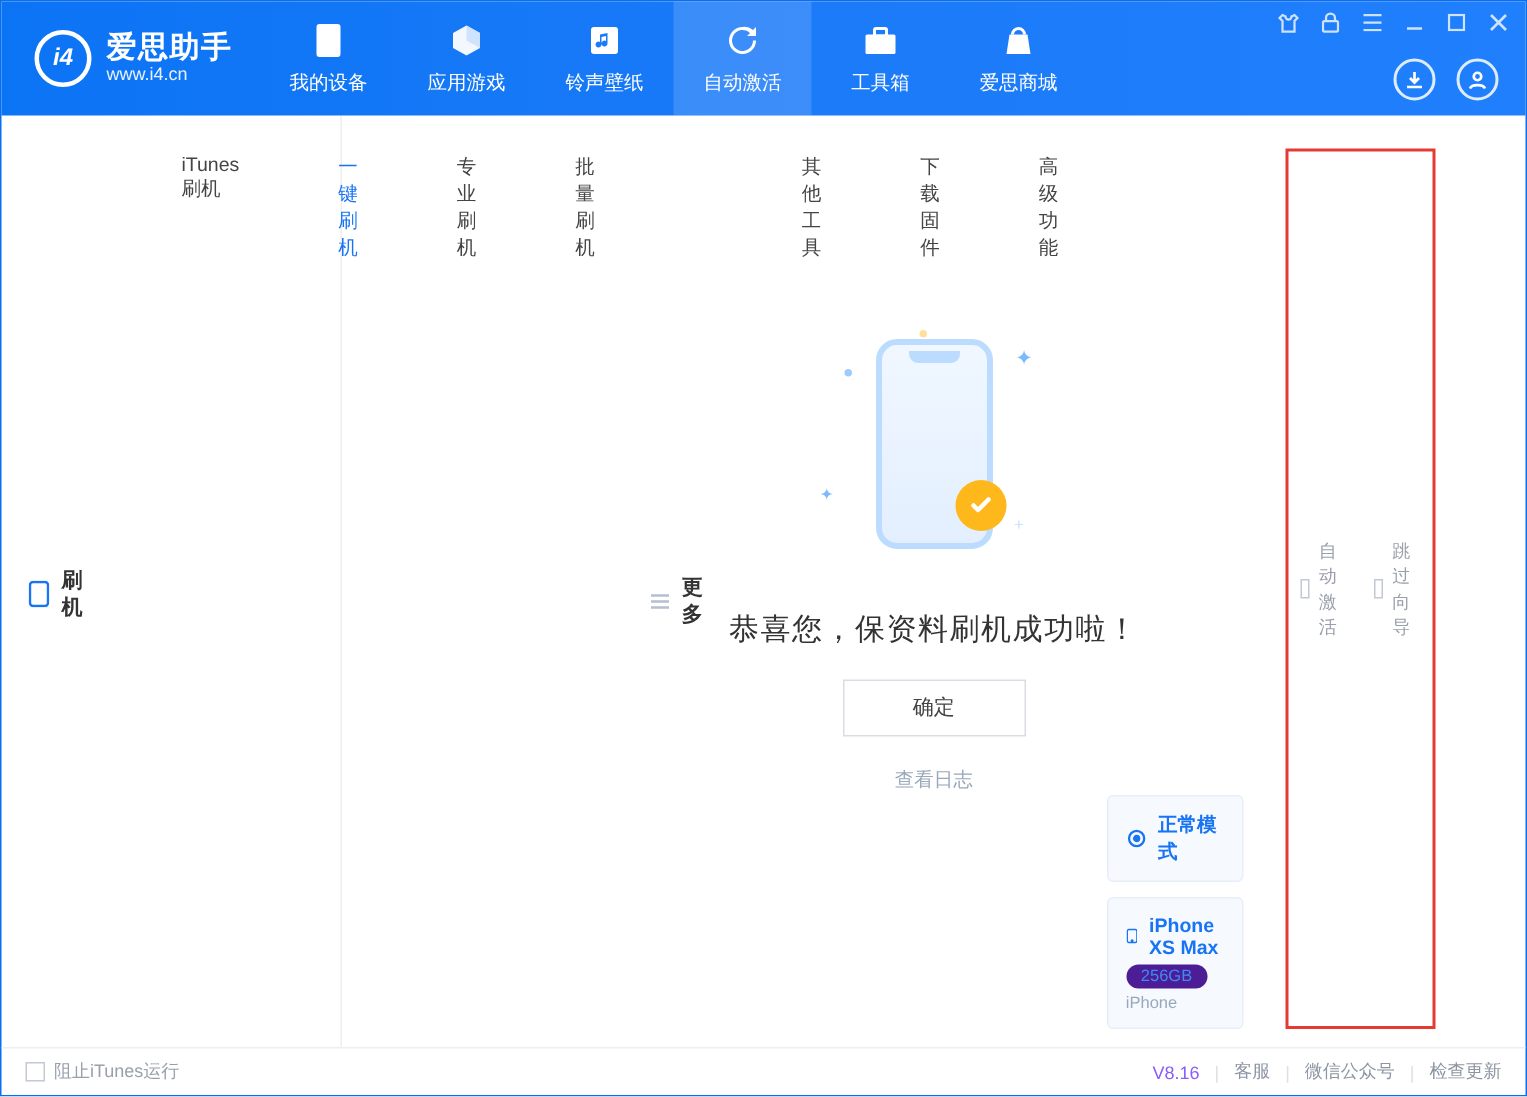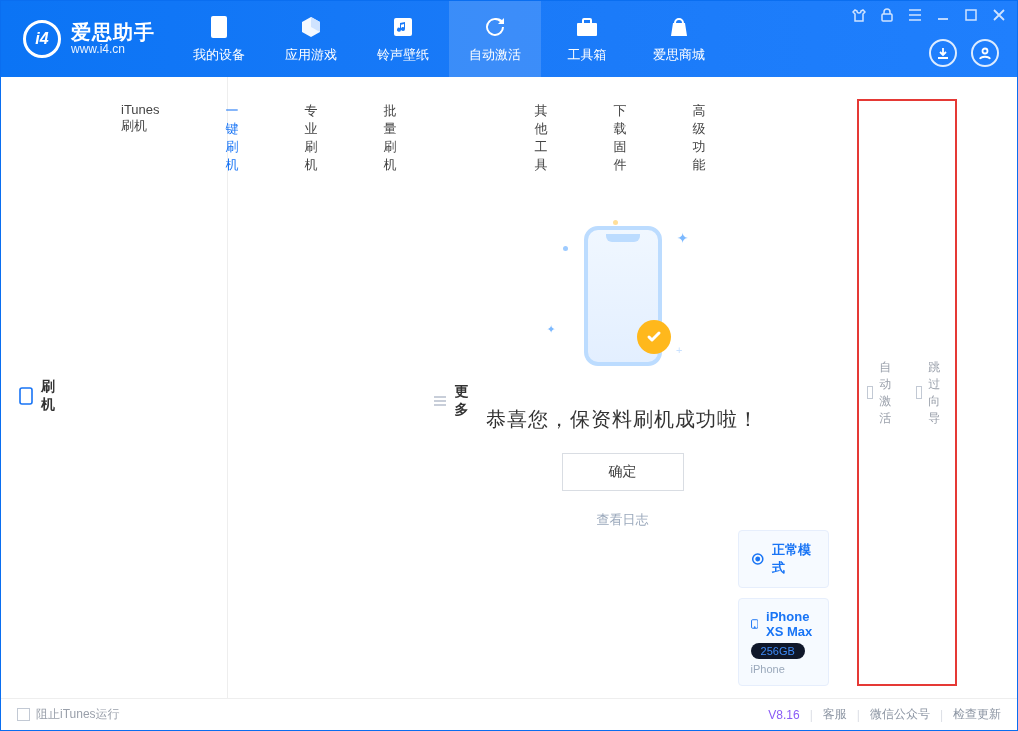--- a/index.html
+++ b/index.html
@@ -48,21 +48,21 @@
 .sb-item.active { color: #1874f5; }
 
 .device-boxes { margin-top: auto; padding: 0 14px 12px; display: flex; flex-direction: column; gap: 10px; }
 .device-card {
   border: 1px solid #e6eefc; background: #f6faff; border-radius: 4px;
   padding: 10px 12px; font-size: 13px; color: #1874f5; font-weight: 600;
   display: flex; flex-direction: column; gap: 4px;
 }
 .device-card .row1 { display: flex; align-items: center; gap: 8px; }
 .device-card .sub { font-size: 11px; color: #9aa8bb; font-weight: 400; }
-.pill { background: #0f172a; color: #3e8af7; font-size: 11px; padding: 2px 10px; border-radius: 999px; align-self: flex-start; font-weight: 400; }
+.pill { background: #4c1d95; color: #3e8af7; font-size: 11px; padding: 2px 10px; border-radius: 999px; align-self: flex-start; font-weight: 400; }
 
 .bottom-options-box {
   margin: 6px 14px 12px; border: 2px solid #e53935; padding: 10px 8px;
   display: flex; gap: 18px; align-items: center;
 }
 .chk { display: flex; align-items: center; gap: 6px; font-size: 12px; color: #9aa0ab; cursor: pointer; }
 .chk-box { width: 13px; height: 13px; border: 1px solid #c2c9d4; background: #fff; }
 
 
 .main { flex: 1; display: flex; flex-direction: column; align-items: center; justify-content: center; gap: 20px; padding-bottom: 40px; }

